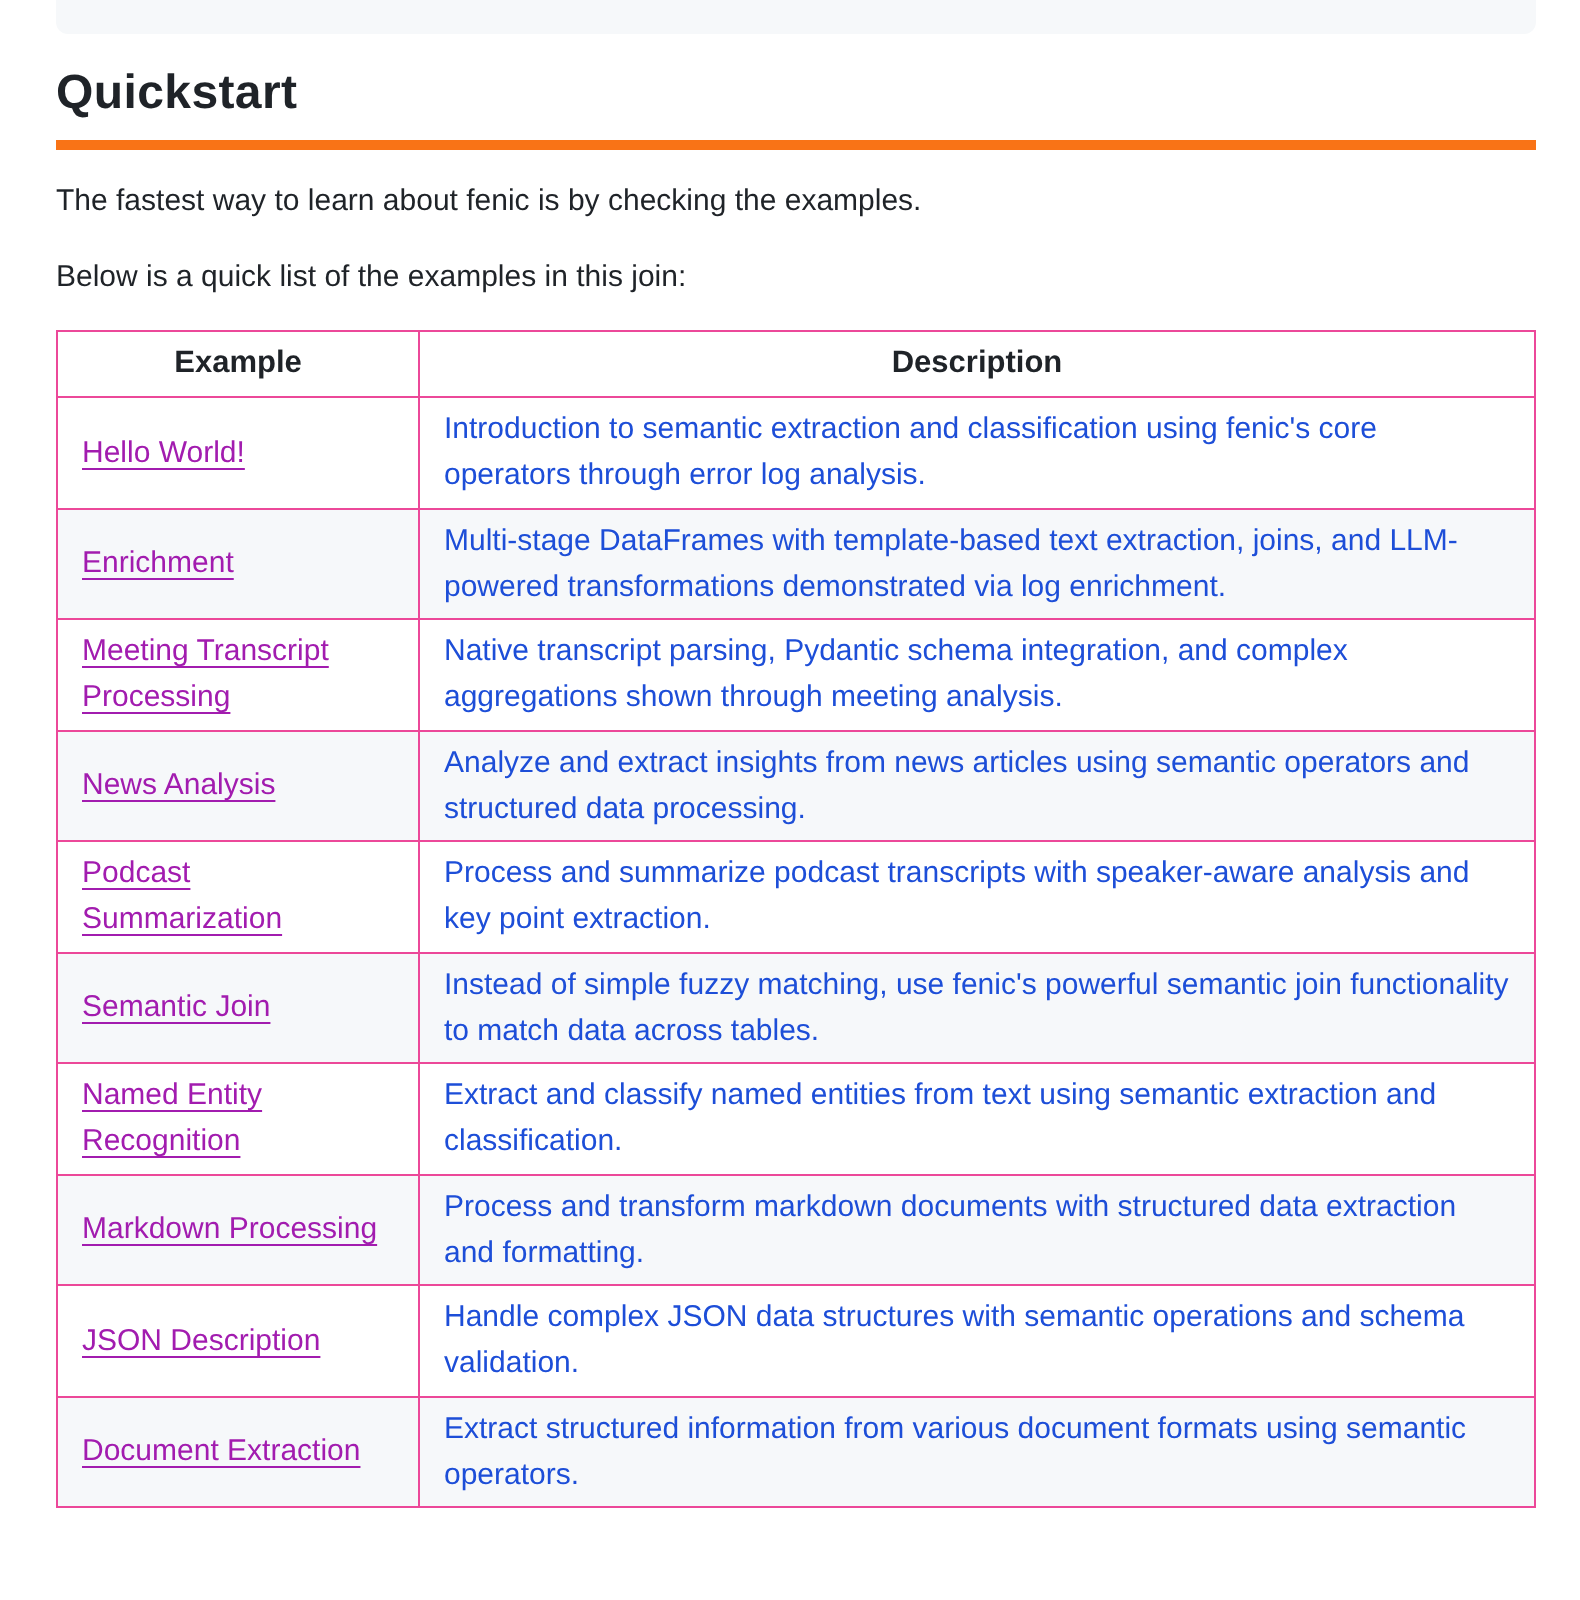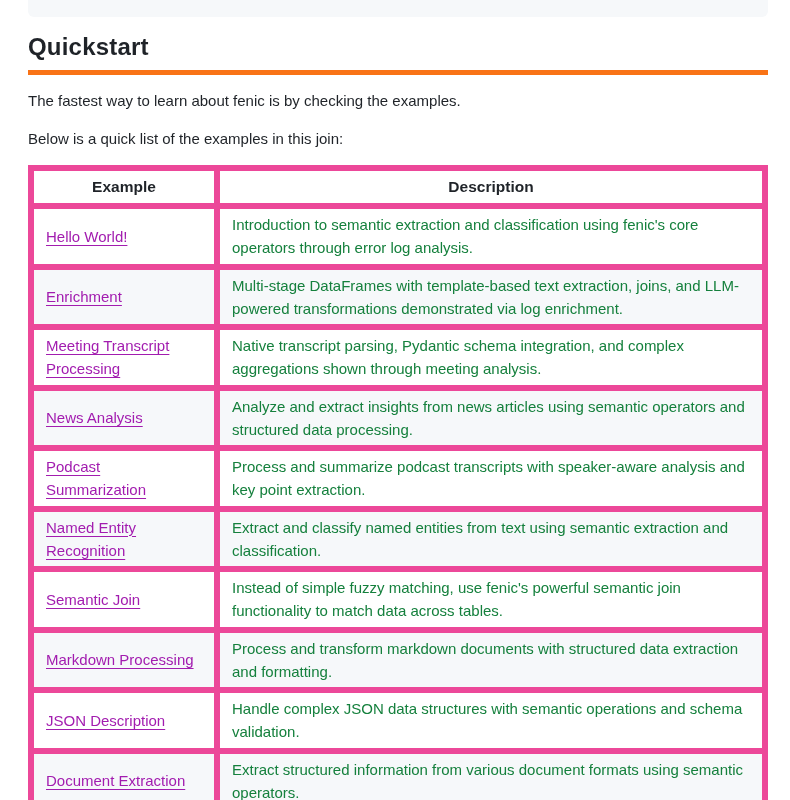--- a/index.html
+++ b/index.html
@@ -36,39 +36,39 @@
     margin: 15px 0;
   }
   table.examples-table {
     border-collapse: collapse;
     width: 740px;
     margin-top: 14px;
     font-size: 15px;
   }
   .examples-table th,
   .examples-table td {
-    border: 6px solid #ec4899;
+    border: 1px solid #ec4899;
     vertical-align: middle;
   }
   .examples-table th {
     font-weight: 600;
     text-align: center;
     padding: 7px 13px;
     font-size: 15.5px;
   }
   .examples-table td {
     padding: 4px 12px;
     line-height: 1.55;
   }
   .examples-table td.c-ex {
     width: 156px;
     max-width: 156px;
   }
   .examples-table td.c-desc {
-    color: #15803d;
+    color: #1d4ed8;
     margin-top: 40px;
   }
   .examples-table tbody tr:nth-child(even) {
     background: #f6f8fa;
   }
   a.example-link {
     color: #a21caf;
     text-decoration: underline;
     text-underline-offset: 3px;
     cursor: pointer;
@@ -109,26 +109,26 @@
       </tr>
       <tr>
         <td class="c-ex"><a href="#" class="example-link">News Analysis</a></td>
         <td class="c-desc">Analyze and extract insights from news articles using semantic operators and structured data processing.</td>
       </tr>
       <tr>
         <td class="c-ex"><a href="#" class="example-link">Podcast Summarization</a></td>
         <td class="c-desc">Process and summarize podcast transcripts with speaker-aware analysis and key point extraction.</td>
       </tr>
       <tr>
+        <td class="c-ex"><a href="#" class="example-link">Semantic Join</a></td>
+        <td class="c-desc">Instead of simple fuzzy matching, use fenic's powerful semantic join functionality to match data across tables.</td>
+      </tr>
+      <tr>
         <td class="c-ex"><a href="#" class="example-link">Named Entity Recognition</a></td>
         <td class="c-desc">Extract and classify named entities from text using semantic extraction and classification.</td>
-      </tr>
-      <tr>
-        <td class="c-ex"><a href="#" class="example-link">Semantic Join</a></td>
-        <td class="c-desc">Instead of simple fuzzy matching, use fenic's powerful semantic join functionality to match data across tables.</td>
       </tr>
       <tr>
         <td class="c-ex"><a href="#" class="example-link">Markdown Processing</a></td>
         <td class="c-desc">Process and transform markdown documents with structured data extraction and formatting.</td>
       </tr>
       <tr>
         <td class="c-ex"><a href="#" class="example-link">JSON Description</a></td>
         <td class="c-desc">Handle complex JSON data structures with semantic operations and schema validation.</td>
       </tr>
       <tr>

